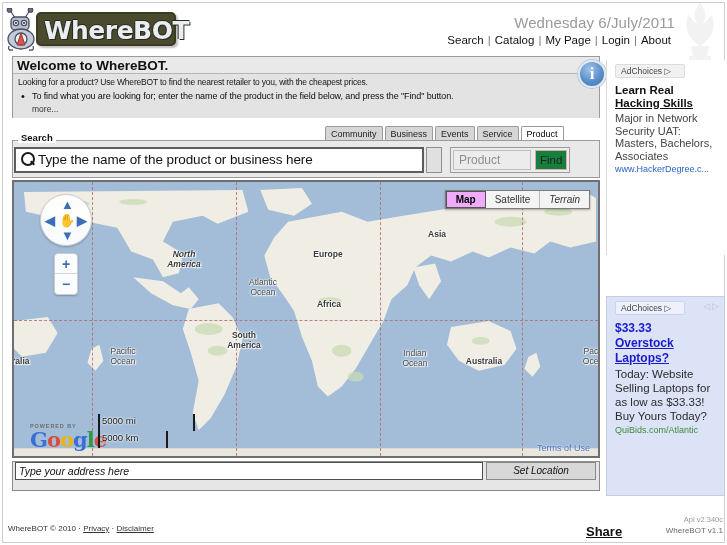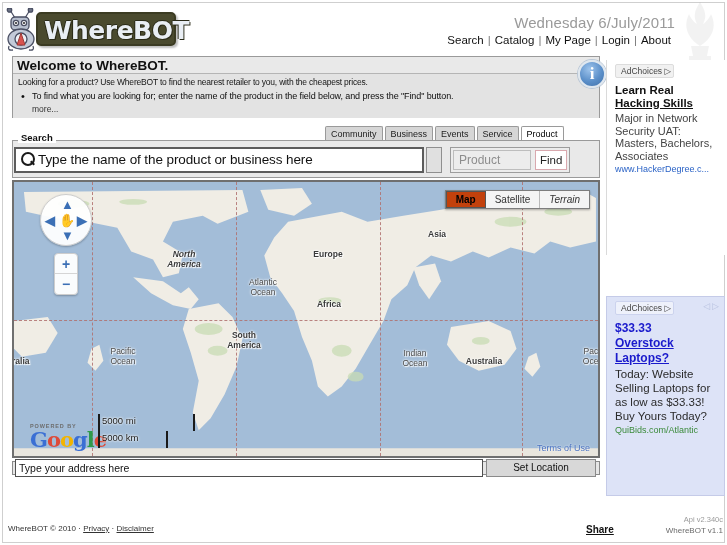--- a/index.html
+++ b/index.html
@@ -118,21 +118,21 @@
   }
   .type-group {
     margin-left:8px; height:26px; border:1px solid #9c9c9c; background:#ececec;
     display:flex; align-items:center; padding:0 2px;
   }
   .type-val {
     width:78px; height:20px; background:#ececec; border:1px solid #bdbdbd;
     font-size:12px; color:#8d8d8d; padding-left:5px; line-height:18px;
   }
   .find-btn {
-    margin-left:4px; height:20px; background:#ffffff; border:1px solid #d9a8ae;
+    margin-left:4px; height:20px; background:#15803d; border:1px solid #d9a8ae;
     font-size:11.5px; color:#222; padding:0 4px; line-height:18px;
   }
   .pm-btn {
     position:absolute; right:2px; top:145px; width:30px; height:27px;
     background:#ececec; border:1px solid #9c9c9c;
     font-size:13px; text-align:center; line-height:25px; color:#111;
   }
 
   
   .map {
@@ -159,21 +159,21 @@
   .maptypes {
     position:absolute; right:8px; top:8px; display:flex;
     border:1px solid #7d7d7d; background:#f4f4f4; height:19px;
     box-shadow:0 1px 2px rgba(0,0,0,.3);
   }
   .mt {
     font-size:10px; padding:0 9px; line-height:17px; color:#333;
     border-right:1px solid #b9b9b9;
   }
   .mt:last-child { border-right:none;font-style:italic; }
-  .mt.active { font-weight:bold; color:#000; background:#c2410c; border:1px solid #555; line-height:15px; }
+  .mt.active { font-weight:bold; color:#000; background:#f0abfc; border:1px solid #555; line-height:15px; }
 
   .pan {
     position:absolute; left:26px; top:12px; width:52px; height:52px;
     border-radius:50%; background:rgba(255,255,255,.93);
     border:1px solid #cdcdcd; box-shadow:0 1px 2px rgba(0,0,0,.25);
   }
   .arr { position:absolute; color:#3b6fb5; font-size:13px; font-weight:bold; line-height:13px; }
   .arr.up { left:20px; top:3px; }
   .arr.dn { left:20px; bottom:3px; }
   .arr.lf { left:4px; top:19px; }
@@ -208,61 +208,61 @@
   .sc-line { position:absolute; left:0; top:0; height:17px; border-left:2px solid #1a1a1a; }
   .sc-end { position:absolute; top:0; height:17px; border-left:2px solid #1a1a1a; }
 
   .terms {
     position:absolute; right:8px; bottom:3px; font-size:9px; color:#4a72c0;
     text-shadow:0 0 2px #fff;
   }
 
   
   .addr-wrap {
-    position:absolute; left:12px; top:461px; width:588px; height:14px;
-    border:1px solid #8a8a8a; background:#e6e6e6; display:flex; align-items:center;
+    position:absolute; left:12px; top:461px; width:588px; height:30px;
+    border:1px solid #8a8a8a; background:#e6e6e6; display:flex; align-items:flex-start;font-style:italic;
   }
   .addr-input {
     margin-left:2px; width:468px; height:18px; background:#fff;
     border:1px solid #4f4f4f; font-size:10.5px; color:#111;
     padding-left:3px; line-height:16px;
   }
   .setloc {
     margin-left:3px; width:110px; height:18px; background:#d8d8d8;
     border:1px solid #8a8a8a; font-size:10px; color:#111;
     text-align:center; line-height:16px;
   }
 
   
   .ad { position:absolute; left:606px; width:119px; }
   .ad-1 { top:60px; height:195px; background:#fff; border-left:1px solid #dadada; }
   .ad-2 { top:296px; height:200px; background:#dde3f7; border:1px solid #c5cbe8; }
   .adchoices {
-    display:inline-block; margin:4px 0 0 8px; padding:1px 2px 1px 5px;
+    display:inline-block; margin:4px 0 0 8px; padding:1px 13px 1px 5px;
     background:#f1f1f1; border:1px solid #dcdcdc; border-radius:2px;
     font-size:8.5px; color:#444;
   }
   .ad-2 .adchoices { background:#eef1fb; border-color:#ccd3ee; }
   .adnav { position:absolute; right:4px; top:4px; font-size:9px; color:#b9c2e0; }
   .adnav span { padding:0 1px; }
   .ad-body { padding:6px 7px 0 8px; }
   .ad-head { font-size:11.5px; font-weight:bold; color:#111; line-height:13px; }
   .ad-head u { text-decoration:underline; }
   .ad-desc { margin-top:2px; font-size:11px; color:#444; line-height:12.5px; }
   .ad-url { margin-top:2px; font-size:9px; color:#2b63c6; }
   .ad2-head { font-size:12px; font-weight:bold; color:#1a1acc; line-height:15px; }
   .ad2-head u { text-decoration:underline; }
   .ad2-desc { margin-top:1px; font-size:11.5px; color:#2b2b2b; line-height:14px; }
   .ad2-url { margin-top:2px; font-size:9px; color:#3a8a3a; }
 
   
   .footer { position:absolute; left:0; top:500px; width:727px; height:45px; }
   .foot-left { position:absolute; left:8px; top:24px; font-size:8px; color:#333; }
   .foot-left a { color:#333; }
-  .share { position:absolute; left:586px; top:24px; font-size:10px; font-weight:bold; color:#111; text-decoration:underline; }
+  .share { position:absolute; left:586px; top:24px; font-size:13px; font-weight:bold; color:#111; text-decoration:underline; }
   .ver { position:absolute; right:4px; top:14px; text-align:right; font-size:7.5px; color:#9a9a9a; line-height:11px; }
   .ver .v2 { color:#6a6a6a; font-size:8px; }
 </style>
 </head>
 <body>
 
 <div id="app">
   <div class="page-border"></div>
 
   <div class="logo-wrap">

